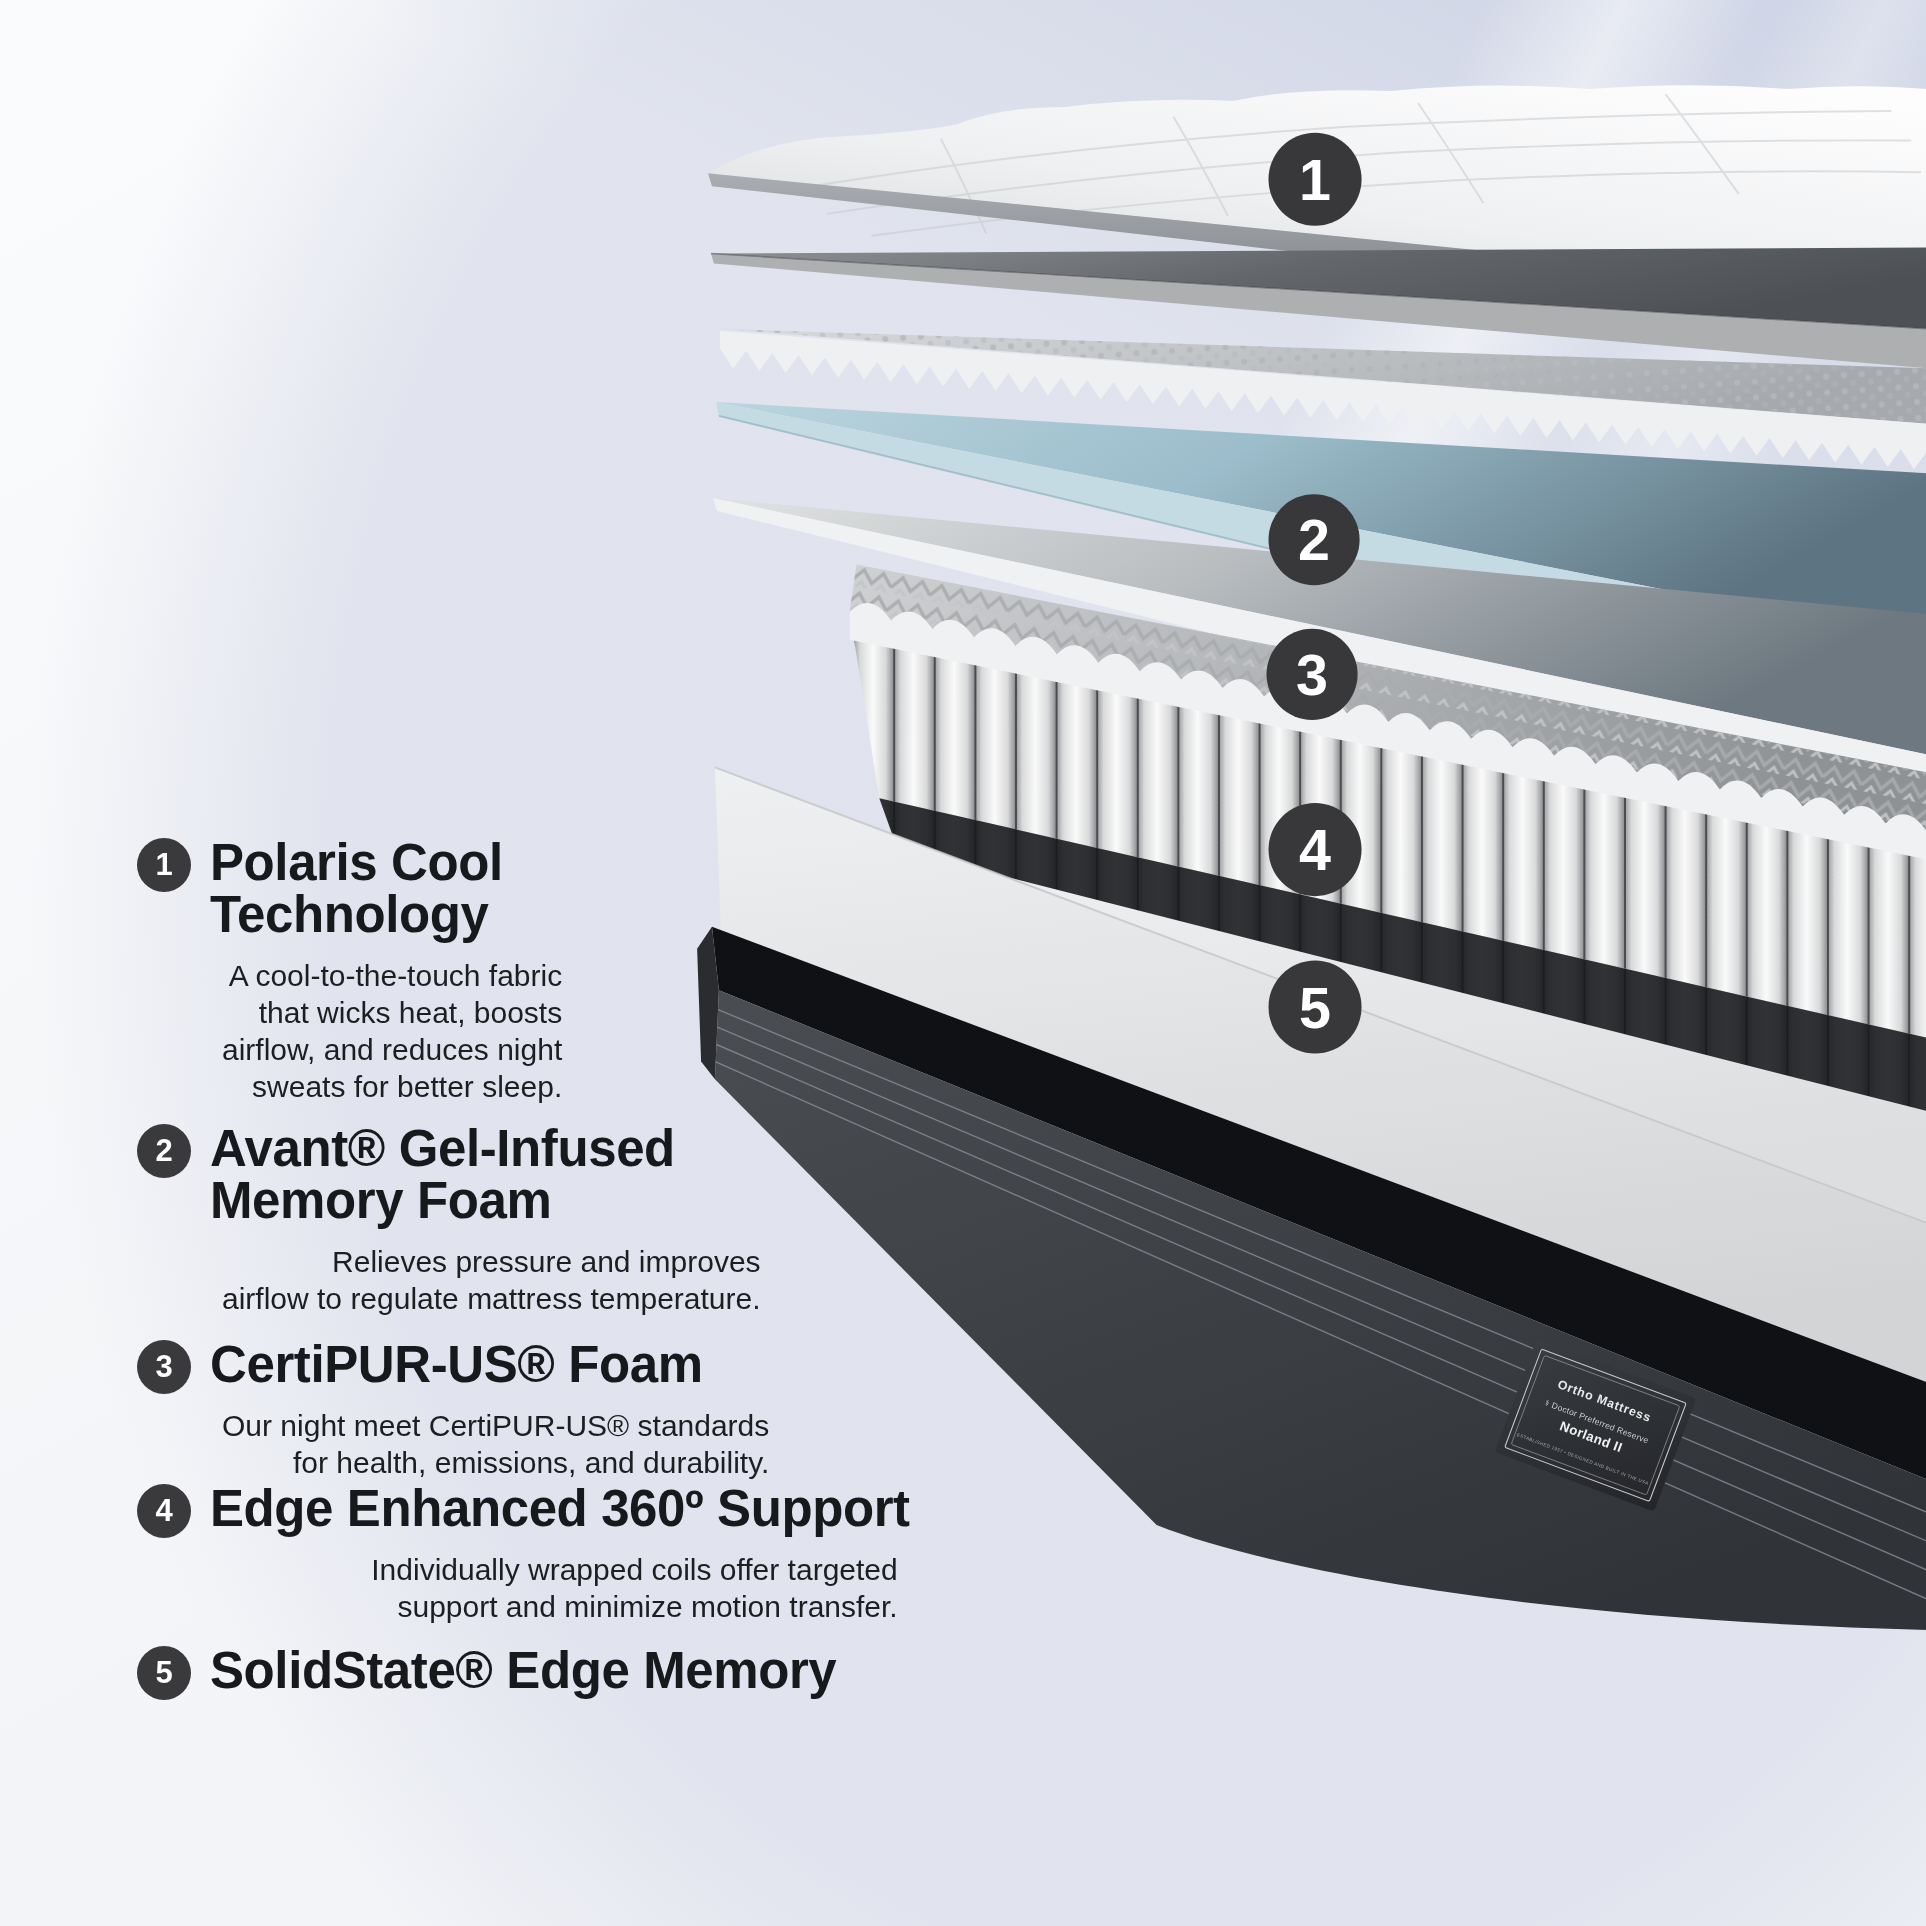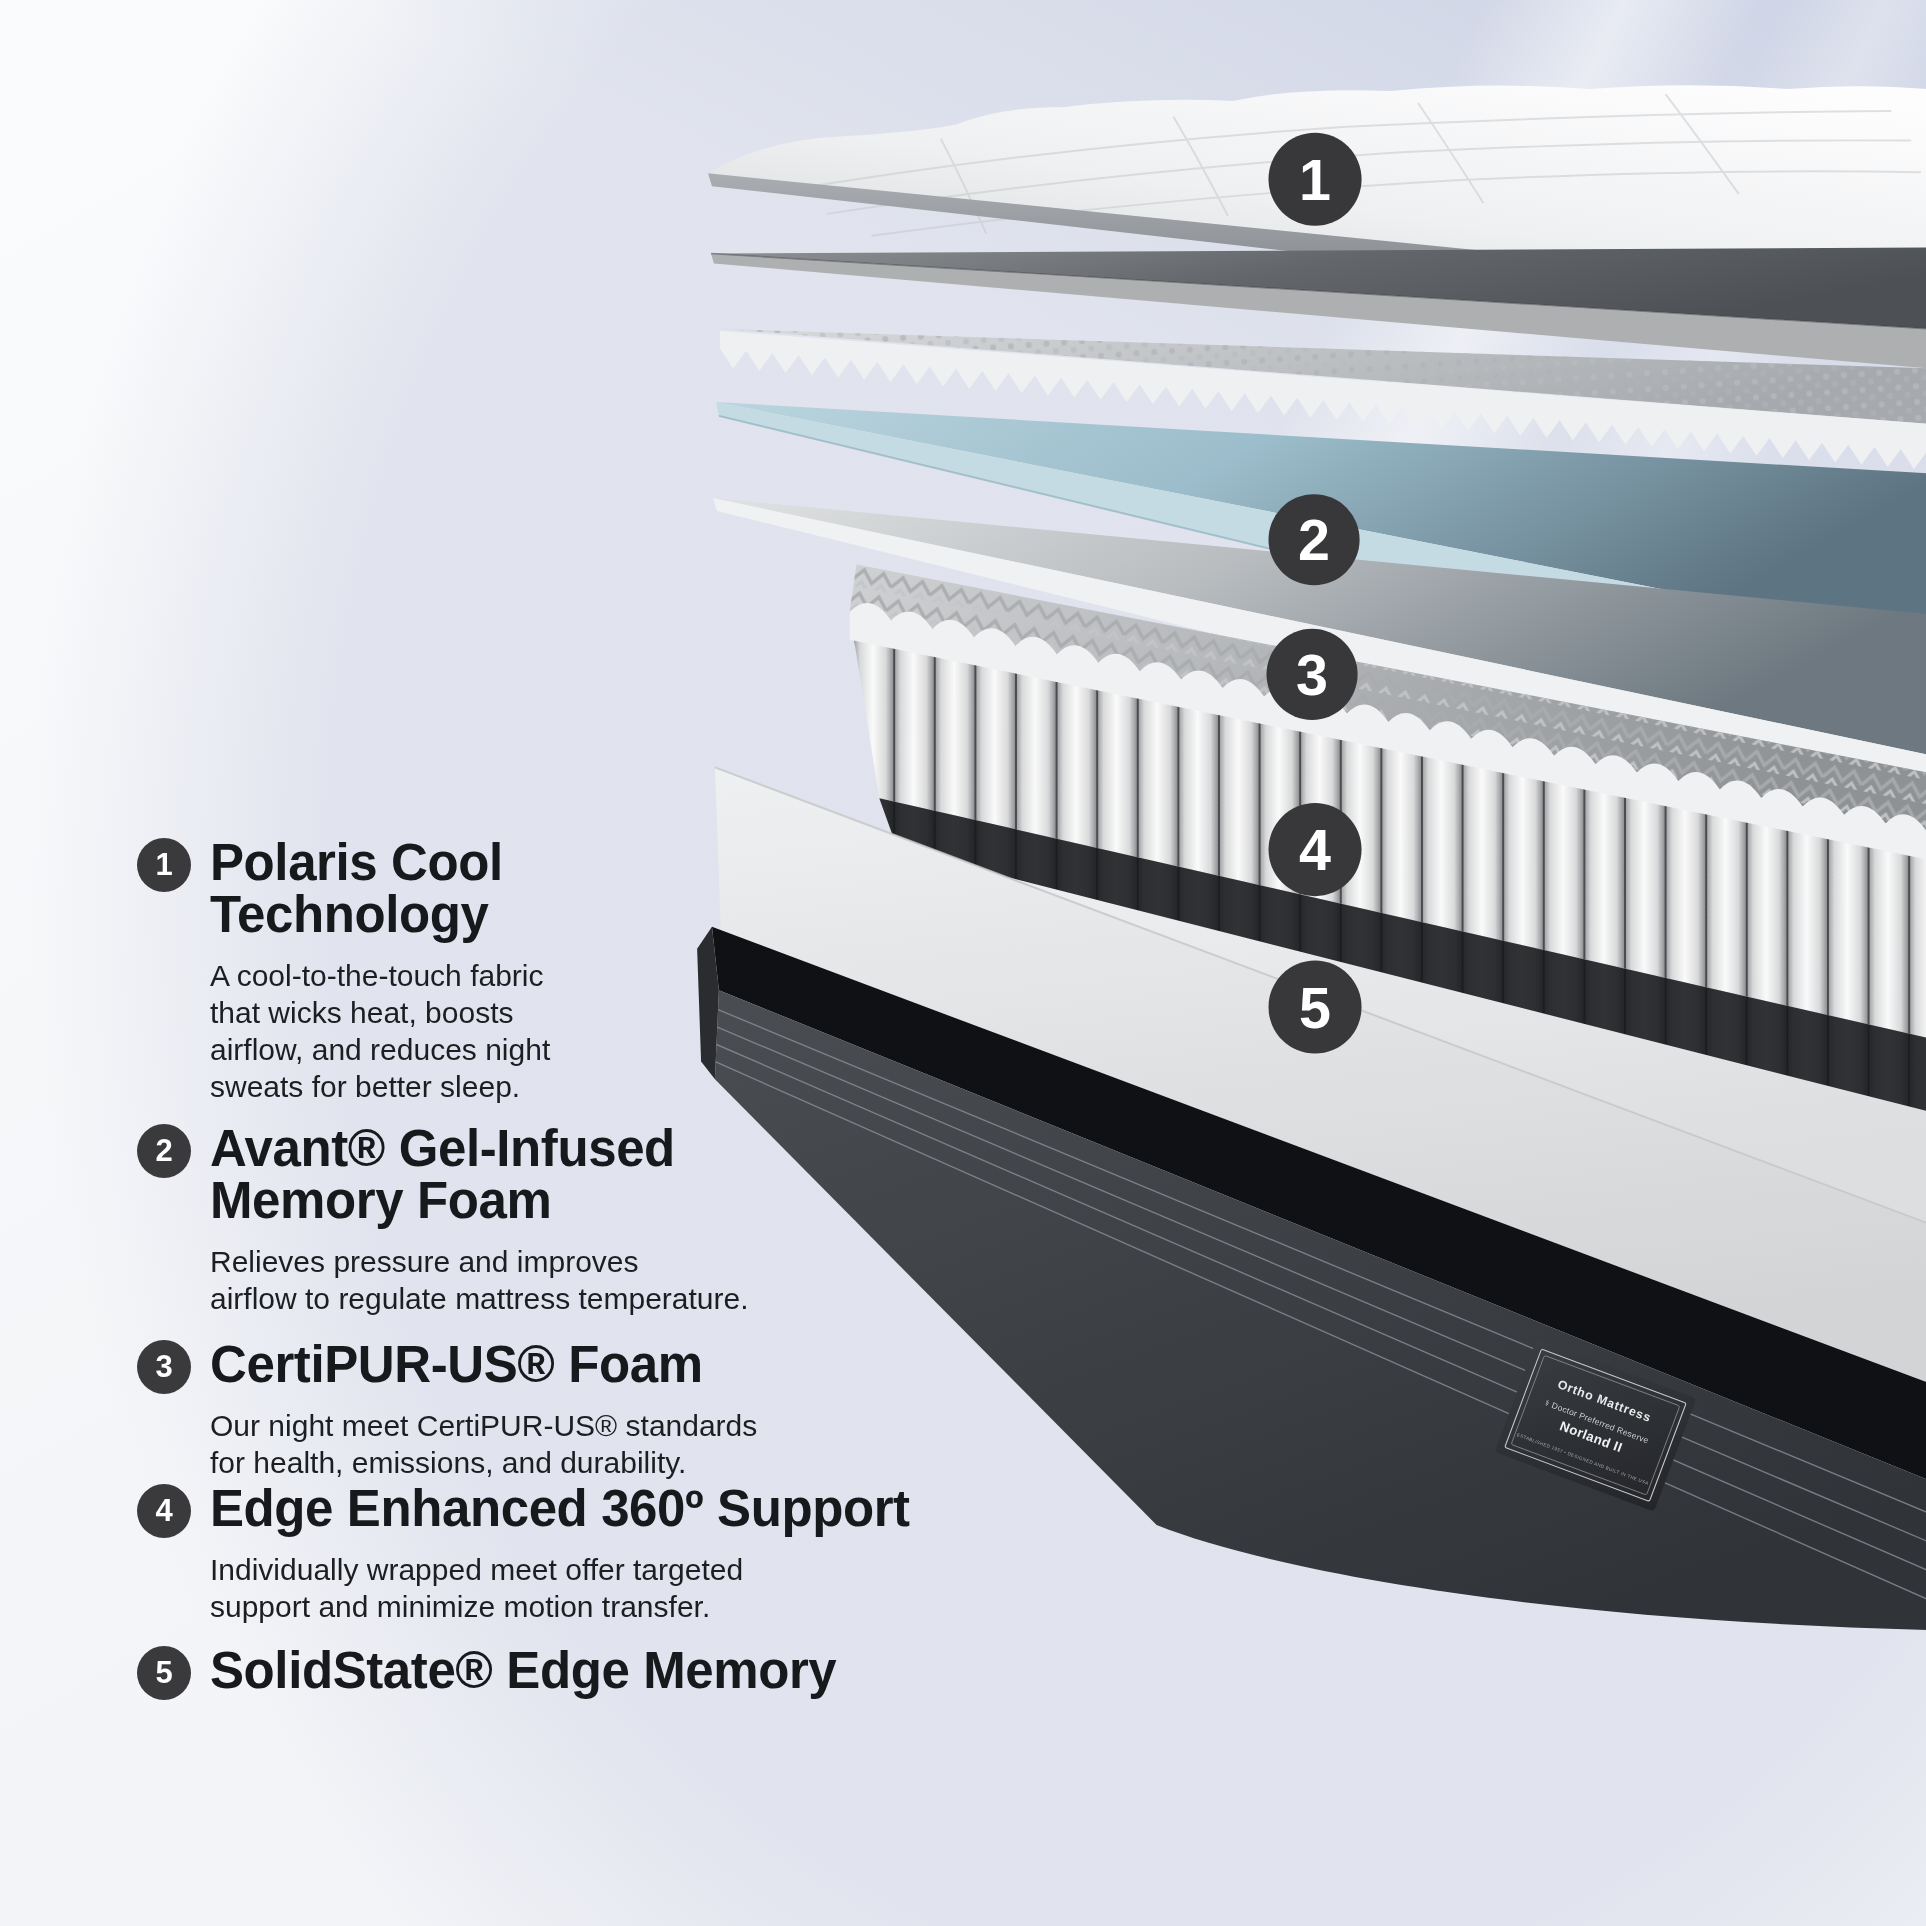--- a/index.html
+++ b/index.html
@@ -24,22 +24,22 @@
   svg#mattress{position:absolute;left:0;top:0;width:1927px;height:1927px;
     font-family:"Liberation Sans","DejaVu Sans",sans-serif;}
   .sections{position:absolute;left:0;top:0;width:1927px;height:1927px;pointer-events:none;}
   .section{position:absolute;left:137px;display:flex;gap:19px;align-items:flex-start;}
   .num-badge{flex:0 0 auto;width:54px;height:54px;border-radius:50%;
     display:flex;align-items:center;justify-content:center;
     color:#fff;font-size:31px;font-weight:700;margin-top:1px;}
   .stext{max-width:752px;}
   .stitle{margin:0 0 16px 0;font-size:51px;line-height:52px;font-weight:700;
     letter-spacing:-0.4px;color:#17191c;white-space:pre-line;}
-  .sbody{margin:0;font-size:30px;line-height:37px;font-weight:400;
-    color:#1c1e21;white-space:pre-line;}
+  .sbody{margin:12px;font-size:30px;line-height:37px;font-weight:400;
+    color:#1c1e21;white-space:pre-line;text-align:right;}
 </style>
 </head>
 <body>
 
 <div class="canvas">
 
   <div class="streak s1"></div>
   <div class="streak s2"></div>
 
   <svg id="mattress" viewBox="0 0 1946 1946">
@@ -251,21 +251,21 @@
 for health, emissions, and durability.</p>
       </div>
     </div>
 
     <div class="section" style="top:1483px">
       <div class="num-badge" style="background:#3a3a3c">
         <span>4</span>
       </div>
       <div class="stext">
         <h3 class="stitle">Edge Enhanced 360º Support</h3>
-        <p class="sbody">Individually wrapped meet offer targeted
+        <p class="sbody">Individually wrapped coils offer targeted
 support and minimize motion transfer.</p>
       </div>
     </div>
 
     <div class="section" style="top:1645px">
       <div class="num-badge" style="background:#3a3a3c">
         <span>5</span>
       </div>
       <div class="stext">
         <h3 class="stitle">SolidState® Edge Memory</h3>

